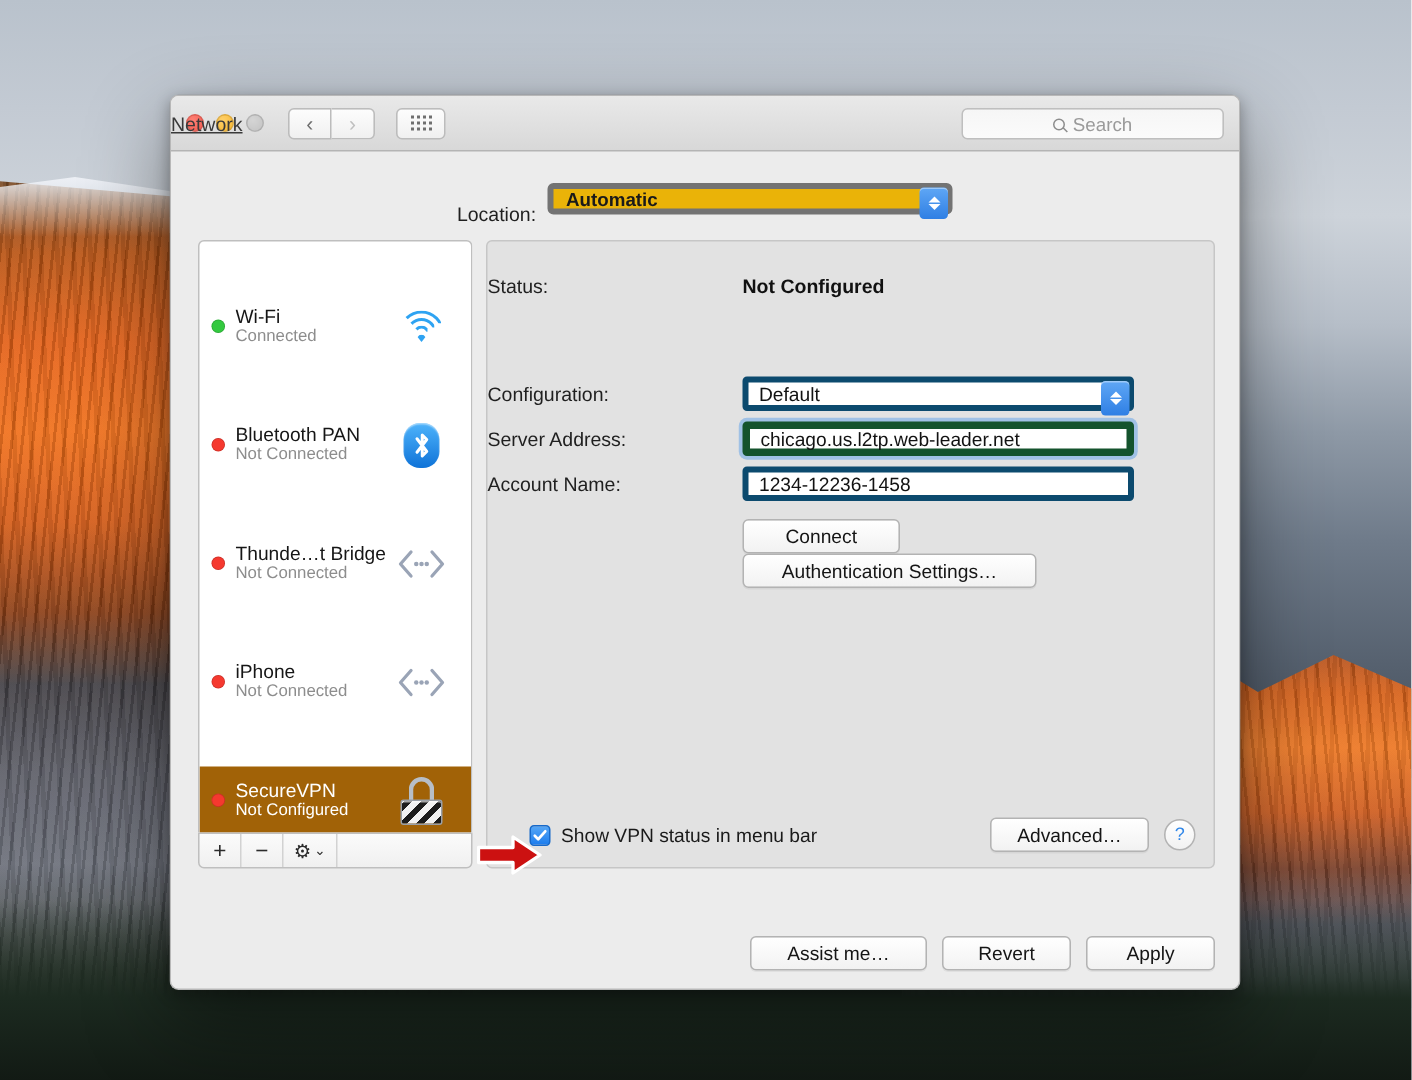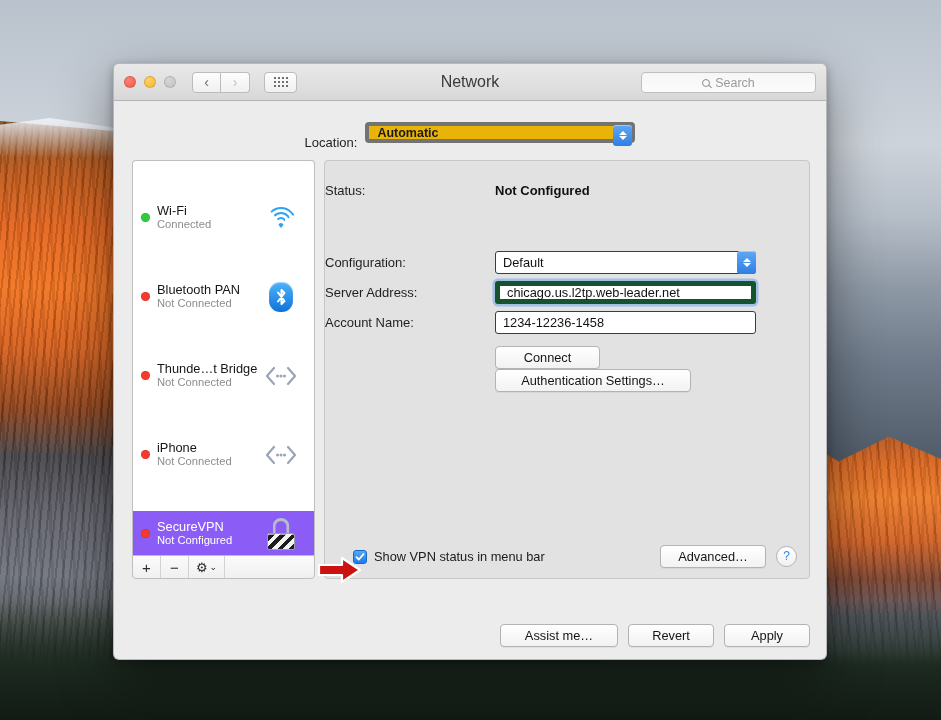--- a/index.html
+++ b/index.html
@@ -150,23 +150,24 @@
   .dot-grid {
     display: grid;
     grid-template-columns: repeat(4, 2px);
     grid-template-rows: repeat(3, 2px);
     gap: 2px;
   }
   .dot-grid i { display: block; width: 2px; height: 2px; background: #6f6f6f; }
 
   #win-title {
     position: absolute;
-    left: 0; right: 0; text-align: center;
-    font-size: 16px; color: #3a3a3a;
+    left: 0; right: 0; text-align: left;
+    font-size: 13px; color: #3a3a3a;
     pointer-events: none;
+    text-decoration: underline;
   }
 
   #search-box {
     position: absolute; right: 10px; top: 8px;
     width: 175px; height: 21px;
     background: linear-gradient(to bottom, #f6f6f6, #fbfbfb);
     border: 1px solid #bfbfbf;
     border-radius: 4px;
     display: flex; align-items: center; justify-content: center;
     gap: 5px;
@@ -239,21 +240,21 @@
     border-radius: 4px 4px 0 0;
     overflow: hidden;
   }
   .svc {
     display: flex; align-items: center;
     height: 45px;
     padding: 0 17px 0 8px;
     gap: 7px;
     margin-top: 34px;
   }
-  .svc.selected { background: #8b5cf6; }
+  .svc.selected { background: #a16207; }
   .svc .status-dot {
     width: 9px; height: 9px; border-radius: 50%;
     flex: none;
     box-shadow: inset 0 0 0 .5px rgba(0,0,0,.18);
   }
   .svc .labels { flex: 1; min-width: 0; line-height: 1.18; }
   .svc .nm {
     font-size: 12.8px; color: #161616;
     white-space: nowrap; overflow: hidden; text-overflow: clip;
   }
@@ -360,21 +361,21 @@
   .form-row {
     display: flex; align-items: center;
     gap: 8px;
     margin-bottom: 7px;
   }
   #fields { margin-top: 53px; }
 
   .fld {
     width: 261px; height: 23px;
     background: #fff;
-    border: 1px solid #0c4a6e;
+    border: 4px solid #0c4a6e;
     border-radius: 3px;
     display: flex; align-items: center;
     padding-left: 7px;
     font-size: 12.8px; color: #121212;
     position: relative;
   }
   .fld.focused {
     border: 5px solid #14532d;
     box-shadow: 0 0 0 2.5px rgba(106,166,232,.55);
   }

